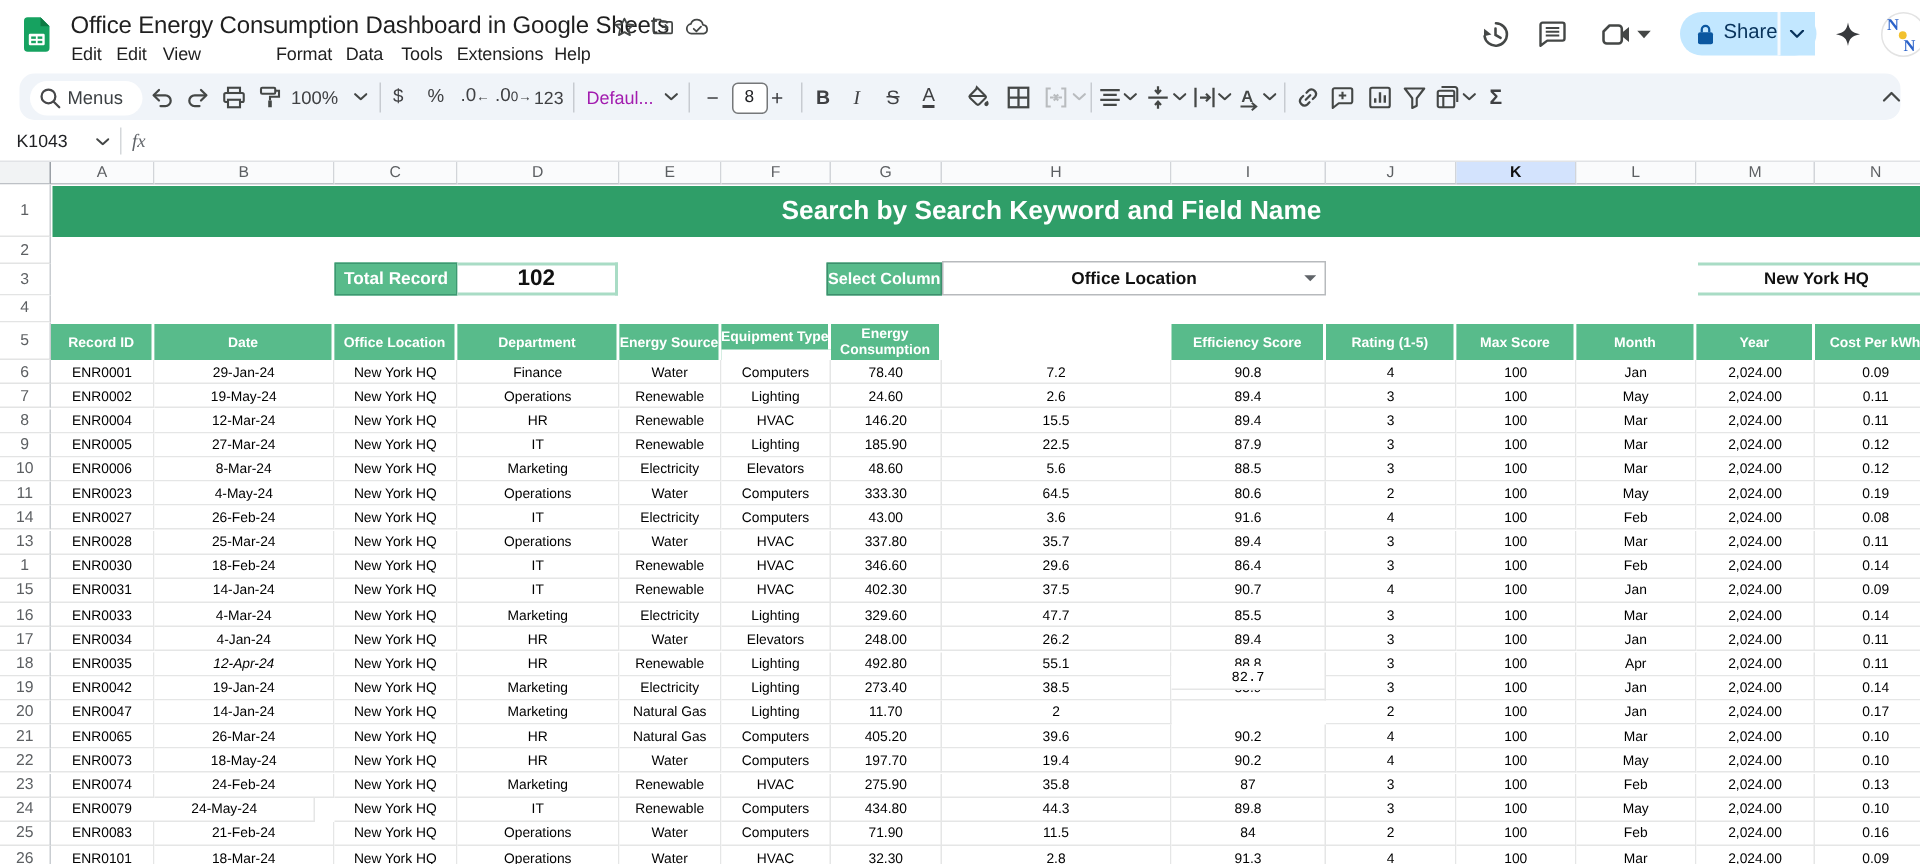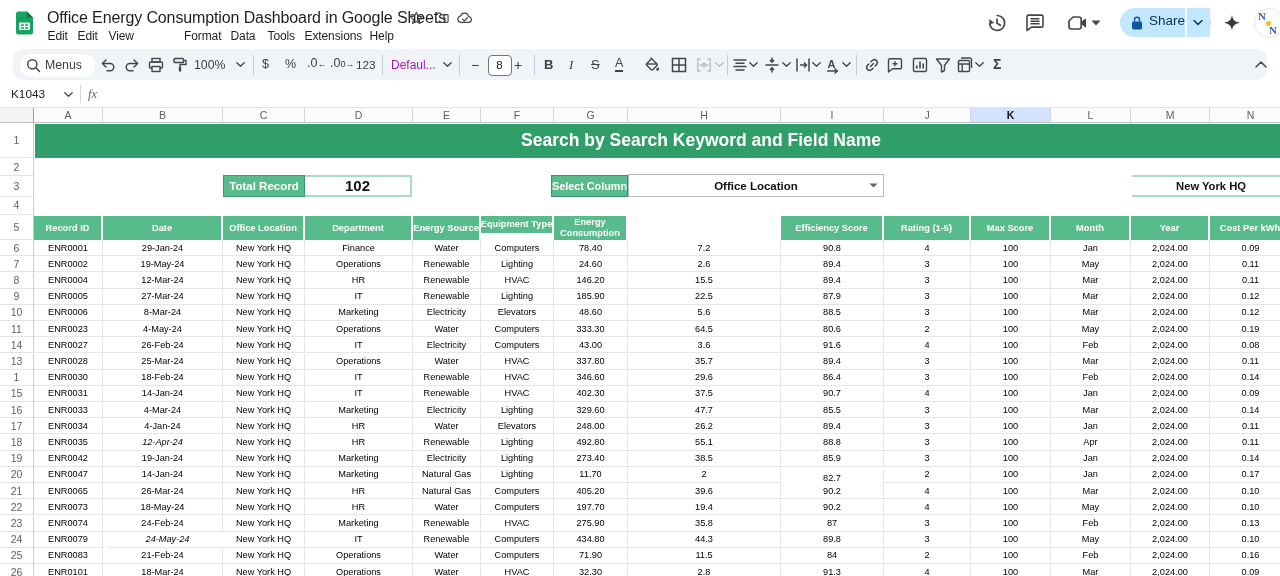--- a/index.html
+++ b/index.html
@@ -518,21 +518,21 @@
 <div class="dc" style="position:absolute;left:1131px;top:450.7px;width:79px;height:16.2px;">2,024.00</div>
 <div class="dc" style="position:absolute;left:1210px;top:450.7px;width:82px;height:16.2px;">0.14</div>
 <div class="dc" style="position:absolute;left:34px;top:466.9px;width:69px;height:16.2px;">ENR0047</div>
 <div class="dc" style="position:absolute;left:103px;top:466.9px;width:120px;height:16.2px;">14-Jan-24</div>
 <div class="dc" style="position:absolute;left:223px;top:466.9px;width:82px;height:16.2px;">New York HQ</div>
 <div class="dc" style="position:absolute;left:305px;top:466.9px;width:108px;height:16.2px;">Marketing</div>
 <div class="dc" style="position:absolute;left:413px;top:466.9px;width:68px;height:16.2px;">Natural Gas</div>
 <div class="dc" style="position:absolute;left:481px;top:466.9px;width:73px;height:16.2px;">Lighting</div>
 <div class="dc" style="position:absolute;left:554px;top:466.9px;width:74px;height:16.2px;">11.70</div>
 <div class="dc" style="position:absolute;left:628px;top:466.9px;width:153px;height:16.2px;">2</div>
-<div class="dc" style="position:absolute;left:781px;top:470px;width:103px;height:16.2px;">82.7</div>
+<div class="dc" style="position:absolute;left:781px;top:444px;width:103px;height:16.2px;font-family:Liberation Mono, monospace;">82.7</div>
 <div class="dc" style="position:absolute;left:884px;top:466.9px;width:87px;height:16.2px;">2</div>
 <div class="dc" style="position:absolute;left:971px;top:466.9px;width:80px;height:16.2px;">100</div>
 <div class="dc" style="position:absolute;left:1051px;top:466.9px;width:80px;height:16.2px;">Jan</div>
 <div class="dc" style="position:absolute;left:1131px;top:466.9px;width:79px;height:16.2px;">2,024.00</div>
 <div class="dc" style="position:absolute;left:1210px;top:466.9px;width:82px;height:16.2px;">0.17</div>
 <div class="dc" style="position:absolute;left:34px;top:483.1px;width:69px;height:16.2px;">ENR0065</div>
 <div class="dc" style="position:absolute;left:103px;top:483.1px;width:120px;height:16.2px;">26-Mar-24</div>
 <div class="dc" style="position:absolute;left:223px;top:483.1px;width:82px;height:16.2px;">New York HQ</div>
 <div class="dc" style="position:absolute;left:305px;top:483.1px;width:108px;height:16.2px;">HR</div>
 <div class="dc" style="position:absolute;left:413px;top:483.1px;width:68px;height:16.2px;">Natural Gas</div>
@@ -567,21 +567,21 @@
 <div class="dc" style="position:absolute;left:481px;top:515.5px;width:73px;height:16.2px;">HVAC</div>
 <div class="dc" style="position:absolute;left:554px;top:515.5px;width:74px;height:16.2px;">275.90</div>
 <div class="dc" style="position:absolute;left:628px;top:515.5px;width:153px;height:16.2px;">35.8</div>
 <div class="dc" style="position:absolute;left:781px;top:515.5px;width:103px;height:16.2px;">87</div>
 <div class="dc" style="position:absolute;left:884px;top:515.5px;width:87px;height:16.2px;">3</div>
 <div class="dc" style="position:absolute;left:971px;top:515.5px;width:80px;height:16.2px;">100</div>
 <div class="dc" style="position:absolute;left:1051px;top:515.5px;width:80px;height:16.2px;">Feb</div>
 <div class="dc" style="position:absolute;left:1131px;top:515.5px;width:79px;height:16.2px;">2,024.00</div>
 <div class="dc" style="position:absolute;left:1210px;top:515.5px;width:82px;height:16.2px;">0.13</div>
 <div class="dc" style="position:absolute;left:34px;top:531.6999999999999px;width:69px;height:16.2px;">ENR0079</div>
-<div class="dc" style="position:absolute;left:108px;top:531.6999999999999px;width:120px;height:16.2px;font-style:italic;">24-May-24</div>
+<div class="dc" style="position:absolute;left:90px;top:531.6999999999999px;width:120px;height:16.2px;">24-May-24</div>
 <div class="dc" style="position:absolute;left:223px;top:531.6999999999999px;width:82px;height:16.2px;">New York HQ</div>
 <div class="dc" style="position:absolute;left:305px;top:531.6999999999999px;width:108px;height:16.2px;">IT</div>
 <div class="dc" style="position:absolute;left:413px;top:531.6999999999999px;width:68px;height:16.2px;">Renewable</div>
 <div class="dc" style="position:absolute;left:481px;top:531.6999999999999px;width:73px;height:16.2px;">Computers</div>
 <div class="dc" style="position:absolute;left:554px;top:531.6999999999999px;width:74px;height:16.2px;">434.80</div>
 <div class="dc" style="position:absolute;left:628px;top:531.6999999999999px;width:153px;height:16.2px;">44.3</div>
 <div class="dc" style="position:absolute;left:781px;top:531.6999999999999px;width:103px;height:16.2px;">89.8</div>
 <div class="dc" style="position:absolute;left:884px;top:531.6999999999999px;width:87px;height:16.2px;">3</div>
 <div class="dc" style="position:absolute;left:971px;top:531.6999999999999px;width:80px;height:16.2px;">100</div>
 <div class="dc" style="position:absolute;left:1051px;top:531.6999999999999px;width:80px;height:16.2px;">May</div>

